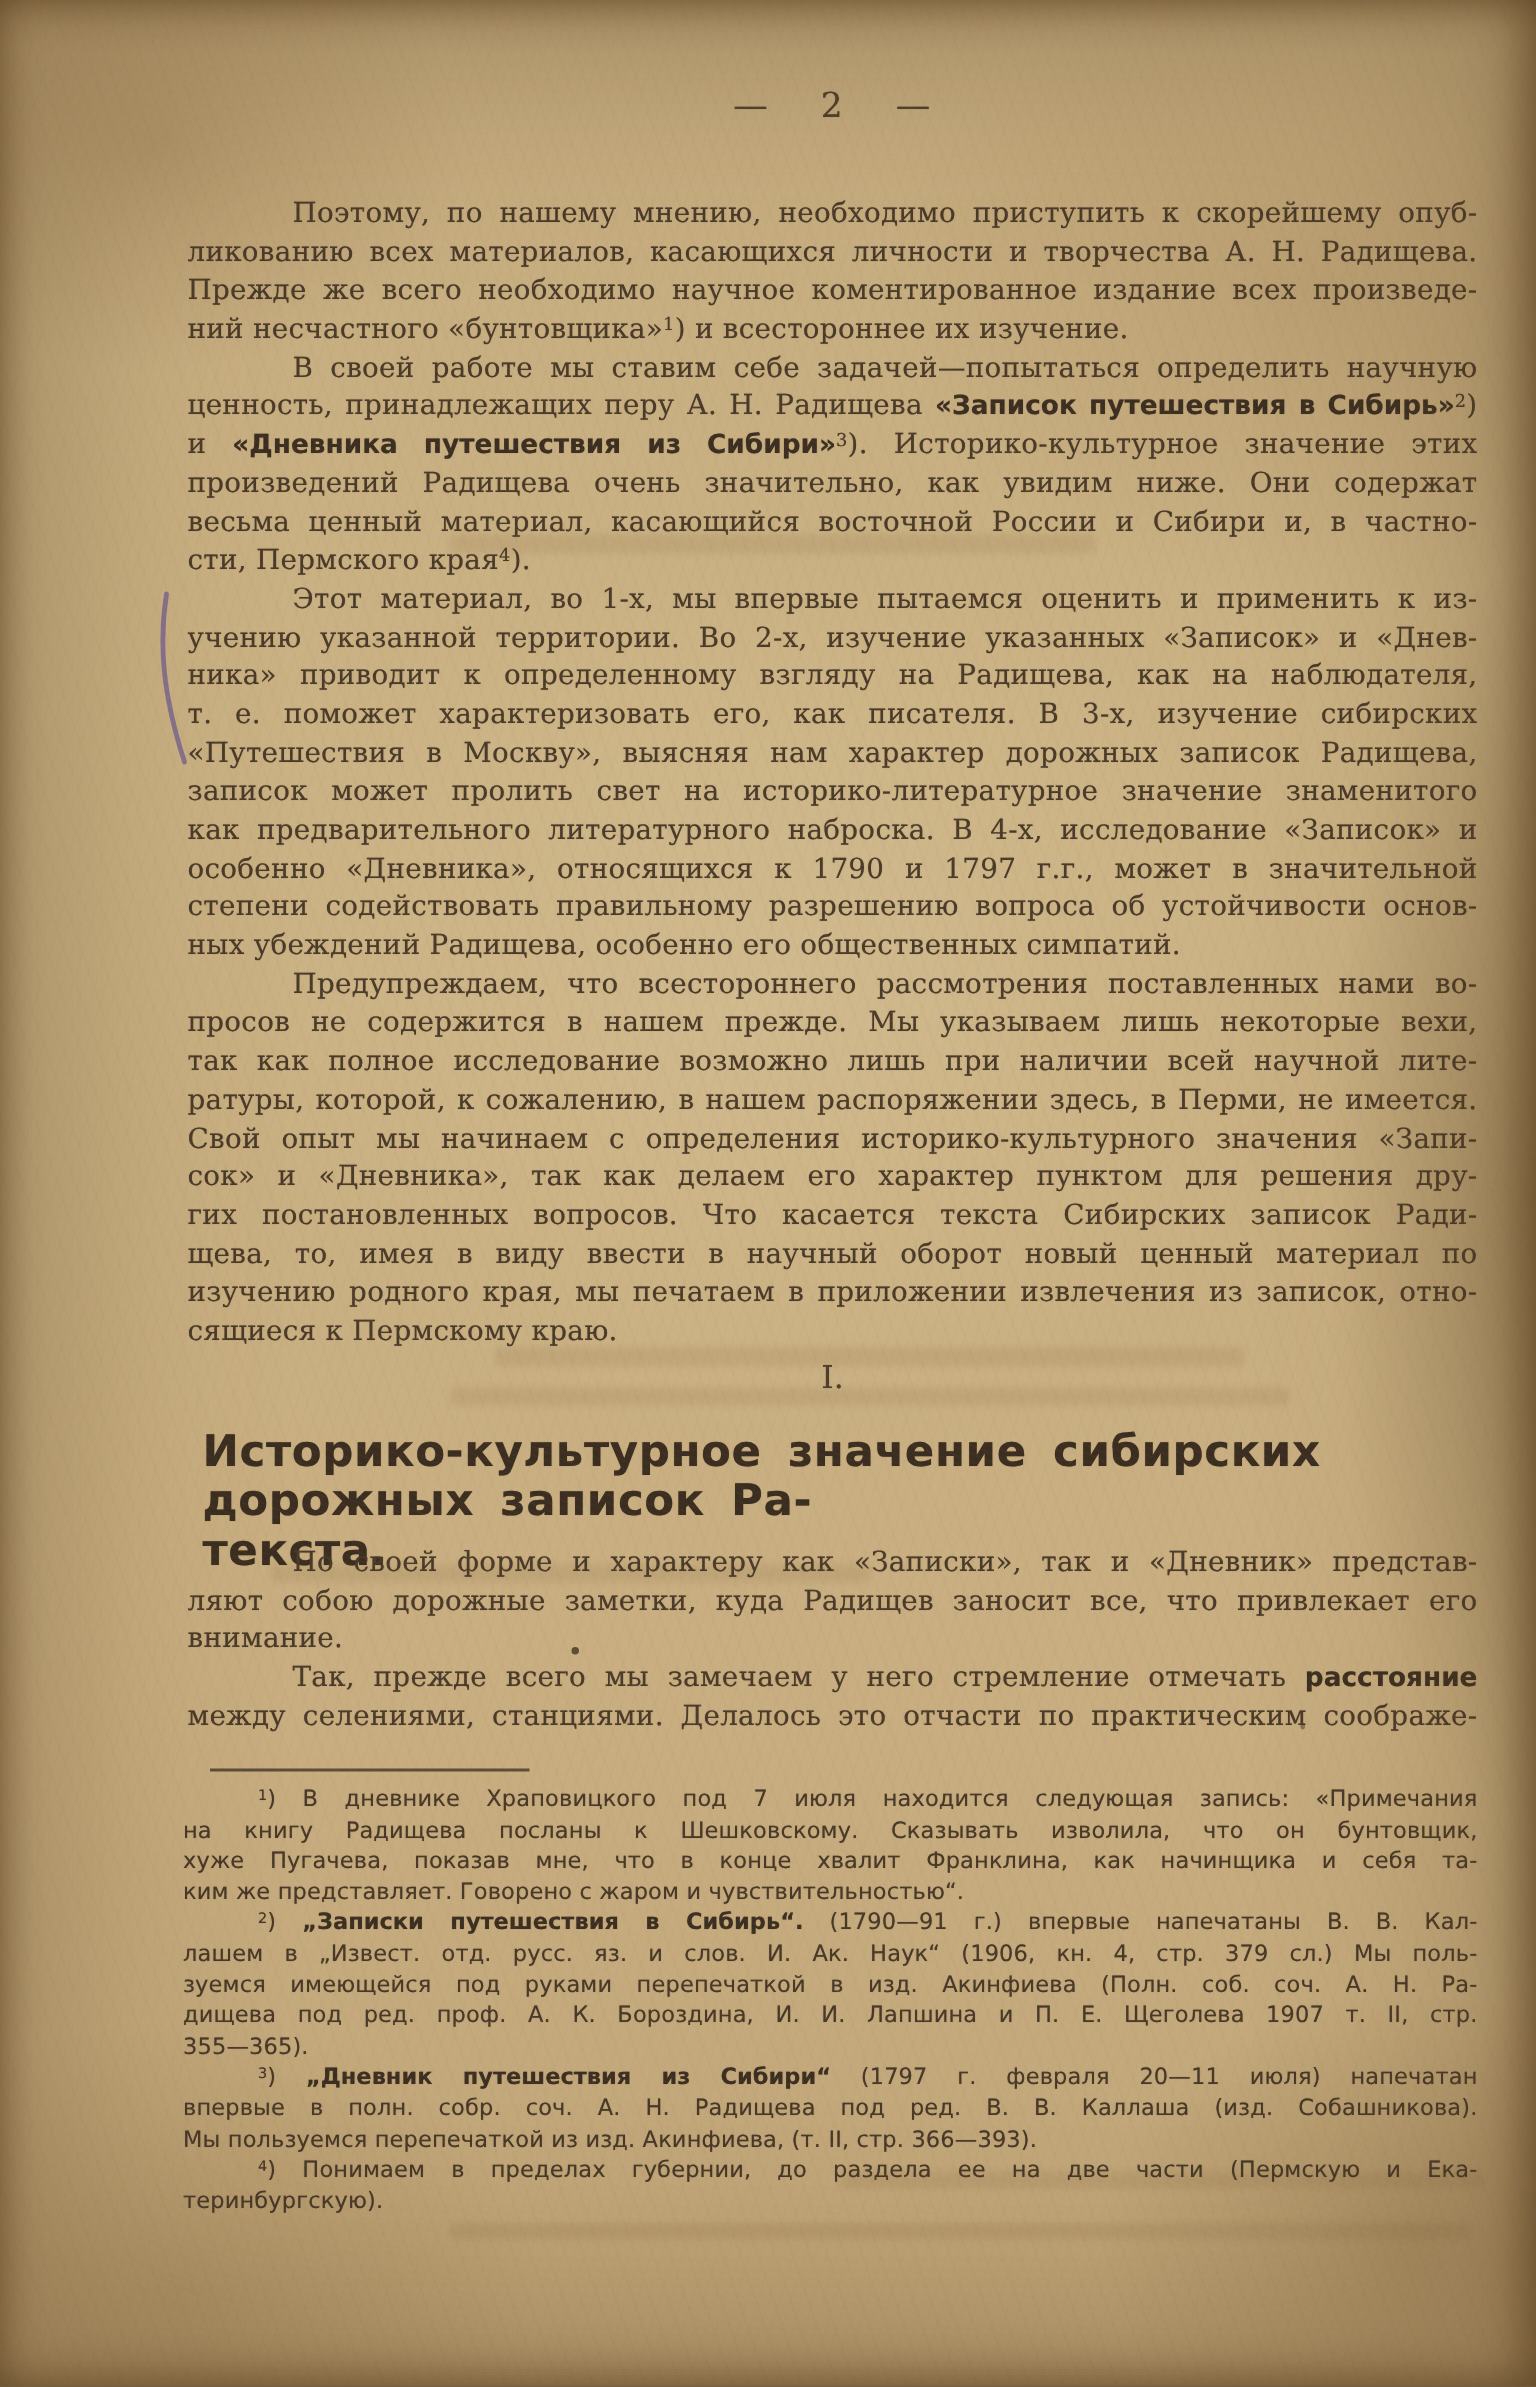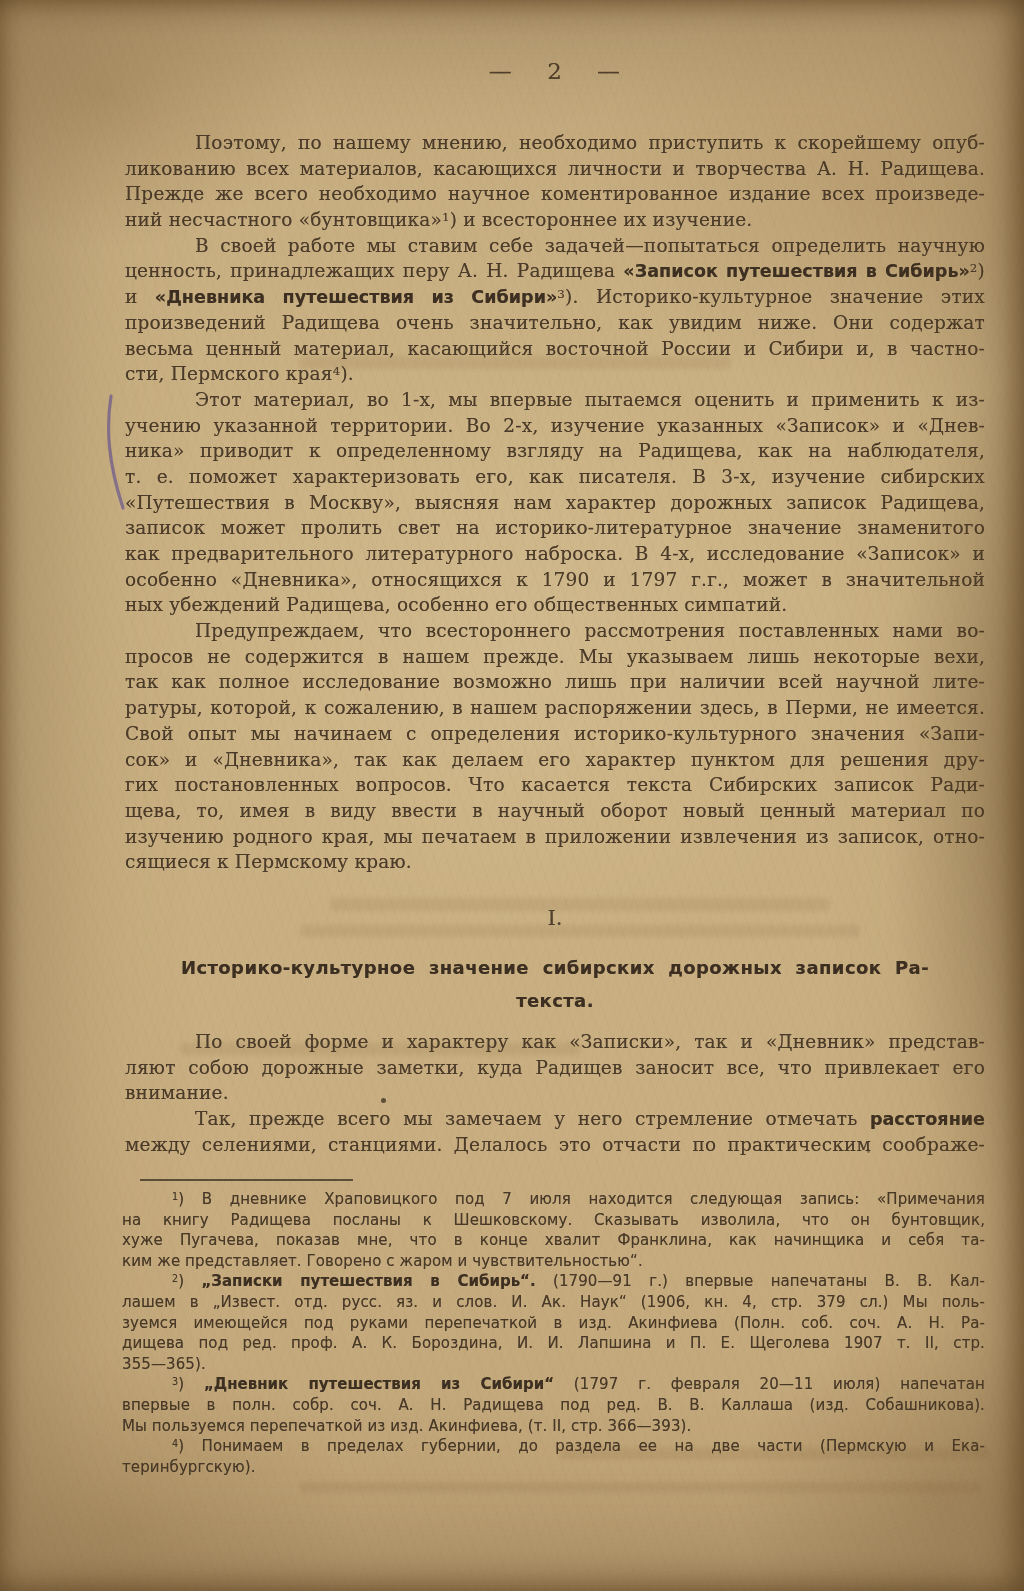--- a/index.html
+++ b/index.html
@@ -56,23 +56,23 @@
     color:#473828; letter-spacing:.1px;
   }
   .b{
     font-family:"DejaVu Sans", sans-serif; font-weight:700;
     font-size:.95em; color:#3c2f21; letter-spacing:0;
   }
   .fnotes .b{font-size:1em;}
   .sup{font-size:64%; position:relative; top:-.45em;}
   .numeral{top:906px; text-align:center; font-size:21px; color:#4e3e2b;}
   .heading{
-    top:951px; left:135px; width:840px; text-align:center;
+    top:951px; left:135px; width:840px; text-align:left;
     font-family:"DejaVu Sans", sans-serif; font-weight:700;
-    font-size:18px; line-height:33px; word-spacing:7px; letter-spacing:.4px;
+    font-size:29px; line-height:33px; word-spacing:7px; letter-spacing:.4px;
     color:#3b2e21;
   }
   .rule{
     position:absolute; top:1179px; left:140px; width:213px; height:2px;
     background:#4a3b2a; opacity:.85;
   }
   .inkmark{position:absolute; left:96px; top:390px; pointer-events:none;}
   .speck{position:absolute; border-radius:50%; background:rgba(58,44,30,.75);}
   .ghost{
     position:absolute; pointer-events:none; background:rgba(122,92,48,.12);
@@ -111,20 +111,21 @@
       </div>
       <div>
         <div class="line first"><span>Этот материал, во 1-х, мы впервые пытаемся оценить и применить к из-</span></div>
         <div class="line"><span>учению указанной территории. Во 2-х, изучение указанных «Записок» и «Днев-</span></div>
         <div class="line"><span>ника» приводит к определенному взгляду на Радищева, как на наблюдателя,</span></div>
         <div class="line"><span>т. е. поможет характеризовать его, как писателя. В 3-х, изучение сибирских</span></div>
         <div class="line"><span>«Путешествия в Москву», выясняя нам характер дорожных записок Радищева,</span></div>
         <div class="line"><span>записок может пролить свет на историко-литературное значение знаменитого</span></div>
         <div class="line"><span>как предварительного литературного наброска. В 4-х, исследование «Записок» и</span></div>
         <div class="line"><span>особенно «Дневника», относящихся к 1790 и 1797 г.г., может в значительной</span></div>
+        <div class="line"><span>степени содействовать правильному разрешению вопроса об устойчивости основ-</span></div>
         <div class="line last"><span>ных убеждений Радищева, особенно его общественных симпатий.</span></div>
       </div>
       <div>
         <div class="line first"><span>Предупреждаем, что всестороннего рассмотрения поставленных нами во-</span></div>
         <div class="line"><span>просов не содержится в нашем прежде. Мы указываем лишь некоторые вехи,</span></div>
         <div class="line"><span>так как полное исследование возможно лишь при наличии всей научной лите-</span></div>
         <div class="line"><span>ратуры, которой, к сожалению, в нашем распоряжении здесь, в Перми, не имеется.</span></div>
         <div class="line"><span>Свой опыт мы начинаем с определения историко-культурного значения «Запи-</span></div>
         <div class="line"><span>сок» и «Дневника», так как делаем его характер пунктом для решения дру-</span></div>
         <div class="line"><span>гих постановленных вопросов. Что касается текста Сибирских записок Ради-</span></div>

